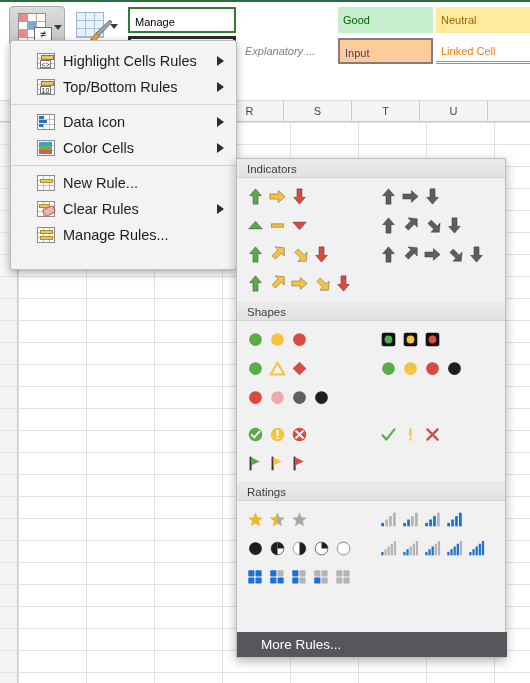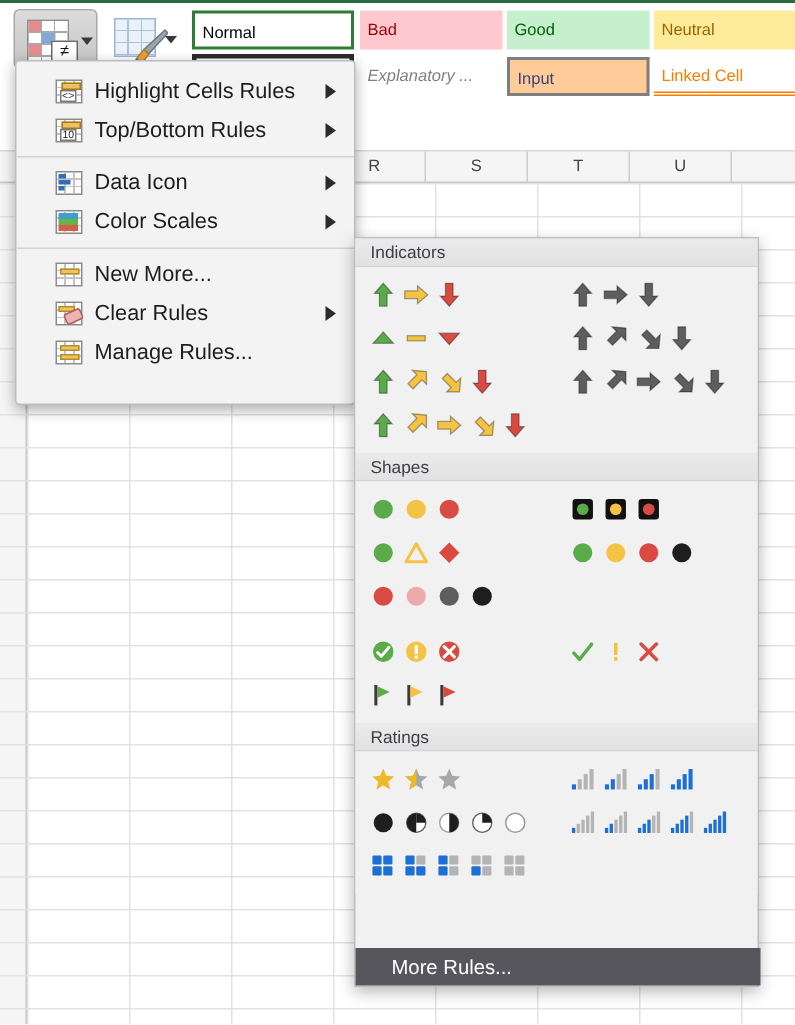--- a/index.html
+++ b/index.html
@@ -173,22 +173,21 @@
     </div>
     <svg style="position:absolute;left:16px;top:12px;" width="26" height="26" viewBox="0 0 26 26">
       <path d="M24 2 L10 15 L13 18 L26 4 Z" fill="#9aa4ad" stroke="#6c757d" stroke-width="1"></path>
       <path d="M10 15 L5 21 L9 24 L13 18 Z" fill="#e8a33d" stroke="#b9791f" stroke-width="1"></path>
       <path d="M5 21 L1 25 L7 24 Z" fill="#2f6fb5"></path>
     </svg>
     <div class="caret-dn" style="left:40px;top:18px;"></div>
   </div>
 
   <div id="style-gallery" style="position:absolute;left:128px;top:3px;width:402px;height:60px;">
-      <div class="stylecell" style="left: 0px; top: 2px; width: 108px; background: rgb(255, 255, 255); color: rgb(0, 0, 0); border: 2px solid rgb(47, 125, 50);">Normal</div>
-      <div class="stylecell" style="left: 112px; top: 2px; width: 95px; background: rgb(255, 199, 206); color: rgb(156, 0, 6);">Bad</div>
+      <div class="stylecell" style="left: 0px; top: 2px; width: 108px; background: rgb(255, 255, 255); color: rgb(0, 0, 0); border: 2px solid rgb(47, 125, 50);">Manage</div>
       <div class="stylecell" style="left: 308px; top: 2px; width: 95px; background: rgb(255, 235, 156); color: rgb(156, 101, 0);">Neutral</div>
       <div class="stylecell" style="left: 210px; top: 2px; width: 95px; background: rgb(198, 239, 206); color: rgb(0, 97, 0);">Good</div>
       <div class="stylecell" style="left: 210px; top: 33px; width: 95px; background: rgb(255, 204, 153); color: rgb(63, 63, 118); border: 2px solid rgb(127, 127, 127);">Input</div>
       <div class="stylecell" style="left: 112px; top: 33px; width: 95px; background: rgb(255, 255, 255); color: rgb(127, 127, 127); font-style: italic;">Explanatory ...</div>
       <div class="stylecell" style="left: 308px; top: 33px; width: 95px; background: rgb(255, 255, 255); color: rgb(250, 125, 0); border-bottom: 3px double rgb(250, 125, 0);">Linked Cell</div>
       <div style="position: absolute; left: 0px; top: 31px; width: 108px; height: 30px; border: 3px solid rgb(43, 43, 43); background: rgb(255, 255, 255);"></div>
     </div>
 </div>
 
 <div id="cf-menu">
@@ -226,31 +225,31 @@
       <div class="mi-arrow"></div>
     </div>
     <div class="menu-item">
       <div class="mi-ico" style="position: absolute; width: 18px; height: 16px; left: 26px;">
         <div style="position: absolute; inset: 0px; background: rgb(253, 253, 253); border: 1px solid rgb(139, 139, 139);"></div>
         <div style="position: absolute; inset: 1px; background: repeating-linear-gradient(to right, transparent 0px, transparent 5px, rgb(195, 195, 195) 5px, rgb(195, 195, 195) 6px), repeating-linear-gradient(transparent 0px, transparent 4px, rgb(195, 195, 195) 4px, rgb(195, 195, 195) 5px);"></div>
         <div style="position: absolute; left: 2px; top: 2px; width: 13px; height: 4px; background: rgb(63, 159, 208);"></div>
         <div style="position: absolute; left: 2px; top: 6px; width: 13px; height: 4px; background: rgb(103, 179, 74);"></div>
         <div style="position: absolute; left: 2px; top: 10px; width: 13px; height: 4px; background: rgb(217, 91, 74);"></div>
       </div>
-      <span class="mi-lbl">Color Scales</span>
+      <span class="mi-lbl">Color Cells</span>
       <div class="mi-arrow"></div>
     </div>
     <div class="menu-sep"></div>
     <div class="menu-item">
       <div class="mi-ico" style="position: absolute; width: 18px; height: 16px; left: 26px;">
         <div style="position: absolute; inset: 0px; background: rgb(253, 253, 253); border: 1px solid rgb(139, 139, 139);"></div>
         <div style="position: absolute; inset: 1px; background: repeating-linear-gradient(to right, transparent 0px, transparent 5px, rgb(195, 195, 195) 5px, rgb(195, 195, 195) 6px), repeating-linear-gradient(transparent 0px, transparent 4px, rgb(195, 195, 195) 4px, rgb(195, 195, 195) 5px);"></div>
         <div style="position: absolute; left: 3px; top: 4px; width: 13px; height: 4px; background: rgb(240, 196, 92); border: 1px solid rgb(178, 141, 46);"></div>
       </div>
-      <span class="mi-lbl">New More...</span>
+      <span class="mi-lbl">New Rule...</span>
     </div>
     <div class="menu-item">
       <div class="mi-ico" style="position: absolute; width: 18px; height: 16px; left: 26px;">
         <div style="position: absolute; inset: 0px; background: rgb(253, 253, 253); border: 1px solid rgb(139, 139, 139);"></div>
         <div style="position: absolute; inset: 1px; background: repeating-linear-gradient(to right, transparent 0px, transparent 5px, rgb(195, 195, 195) 5px, rgb(195, 195, 195) 6px), repeating-linear-gradient(transparent 0px, transparent 4px, rgb(195, 195, 195) 4px, rgb(195, 195, 195) 5px);"></div>
         <div style="position: absolute; left: 2px; top: 3px; width: 11px; height: 4px; background: rgb(240, 196, 92); border: 1px solid rgb(178, 141, 46);"></div>
         <div style="position: absolute; left: 6px; top: 6px; width: 12px; height: 8px; background: rgb(240, 178, 178); border: 1px solid rgb(168, 96, 96); transform: rotate(-25deg); border-radius: 2px;"></div>
       </div>
       <span class="mi-lbl">Clear Rules</span>
       <div class="mi-arrow"></div>

